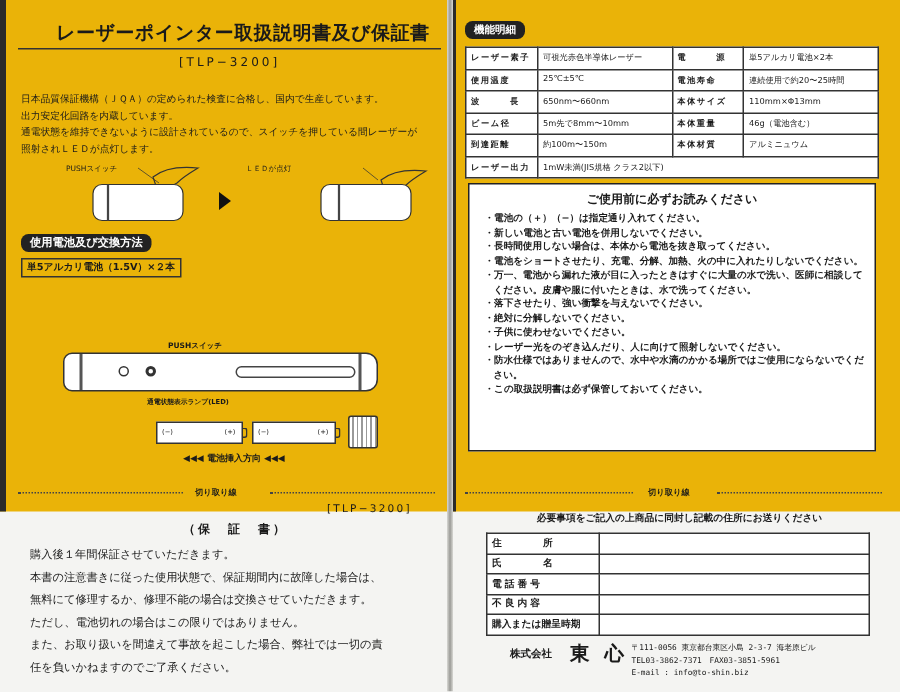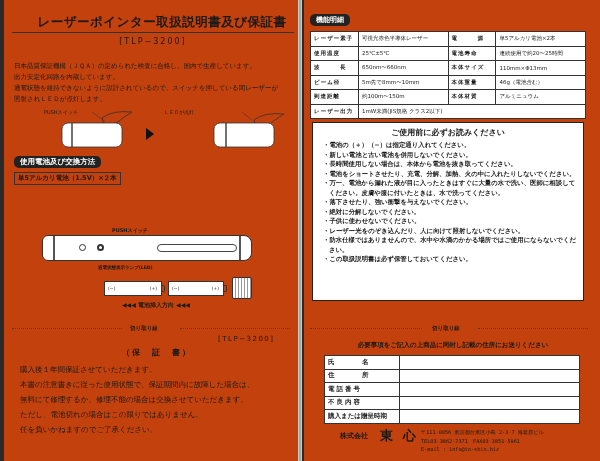--- a/index.html
+++ b/index.html
@@ -1,19 +1,19 @@
 <!DOCTYPE html>
 <html><head>
 <meta charset="utf-8">
 <style>
   * { box-sizing: border-box; margin: 0; padding: 0; }
   html, body { width: 600px; height: 461px; overflow: hidden; background: #f4f4f2; }
   body { font-family: "DejaVu Sans", sans-serif; color: #1a1a1a; position: relative; }
 
-  .page { position: absolute; top: 0; height: 461px; background: #c2410c; }
+  .page { position: absolute; top: 0; height: 341px; background: #eab308; }
   .page-left { left: 0; width: 298px; border-left: 4px solid #2a2a2a; }
   .page-right { left: 302px; width: 298px; border-left: 2px solid #2a2a2a; }
   .fold { position: absolute; left: 298px; top: 0; width: 4px; height: 461px; background: linear-gradient(to right, #d8d8d4, #9a9a96, #d8d8d4); }
 
   
   .doc-title { position: absolute; left: 28px; top: 14px; width: 260px; font-size: 12.5px; font-weight: bold; text-align: center; letter-spacing: 0.5px; }
   .title-rule { position: absolute; left: 8px; top: 32px; width: 282px; height: 1px; background: #333; }
   .model-code { position: absolute; left: 0; top: 37px; width: 298px; text-align: center; font-size: 8px; letter-spacing: 2px; }
   .intro { position: absolute; left: 10px; top: 61px; width: 282px; font-size: 6.5px; line-height: 11px; font-weight: normal; }
 
@@ -125,20 +125,21 @@
   <div class="cut-label" style="left:126px;top:325px">切り取り線</div>
   <div class="cut-line" style="left:176px;top:328px;width:110px"></div>
 
   <div class="warranty-code">[TLP−3200]</div>
   <div class="warranty-title">（保　証　書）</div>
   <div class="warranty-text">
     <div>購入後１年間保証させていただきます。</div>
     <div>本書の注意書きに従った使用状態で、保証期間内に故障した場合は、</div>
     <div>無料にて修理するか、修理不能の場合は交換させていただきます。</div>
     <div>ただし、電池切れの場合はこの限りではありません。</div>
+    <div>また、お取り扱いを間違えて事故を起こした場合、弊社では一切の責</div>
     <div>任を負いかねますのでご了承ください。</div>
   </div>
 </div>
 
 <div class="fold"></div>
 
 <div class="page page-right">
   <div class="spec-pill">機能明細</div>
   <table class="spec">
     <tbody>
@@ -197,25 +198,25 @@
   </div>
 
   <div class="cut-line" style="left:6px;top:328px;width:112px"></div>
   <div class="cut-label" style="left:128px;top:325px">切り取り線</div>
   <div class="cut-line" style="left:174px;top:328px;width:110px"></div>
 
   <div class="send-note">必要事項をご記入の上商品に同封し記載の住所にお送りください</div>
   <table class="form">
     <tbody>
         <tr>
+          <td class="k">住　　　所</td>
+          <td></td>
+        </tr>
+    <tr>
           <td class="k">氏　　　名</td>
-          <td></td>
-        </tr>
-    <tr>
-          <td class="k">住　　　所</td>
           <td></td>
         </tr>
     <tr>
           <td class="k">電話番号</td>
           <td></td>
         </tr>
     <tr>
           <td class="k">不良内容</td>
           <td></td>
         </tr>

